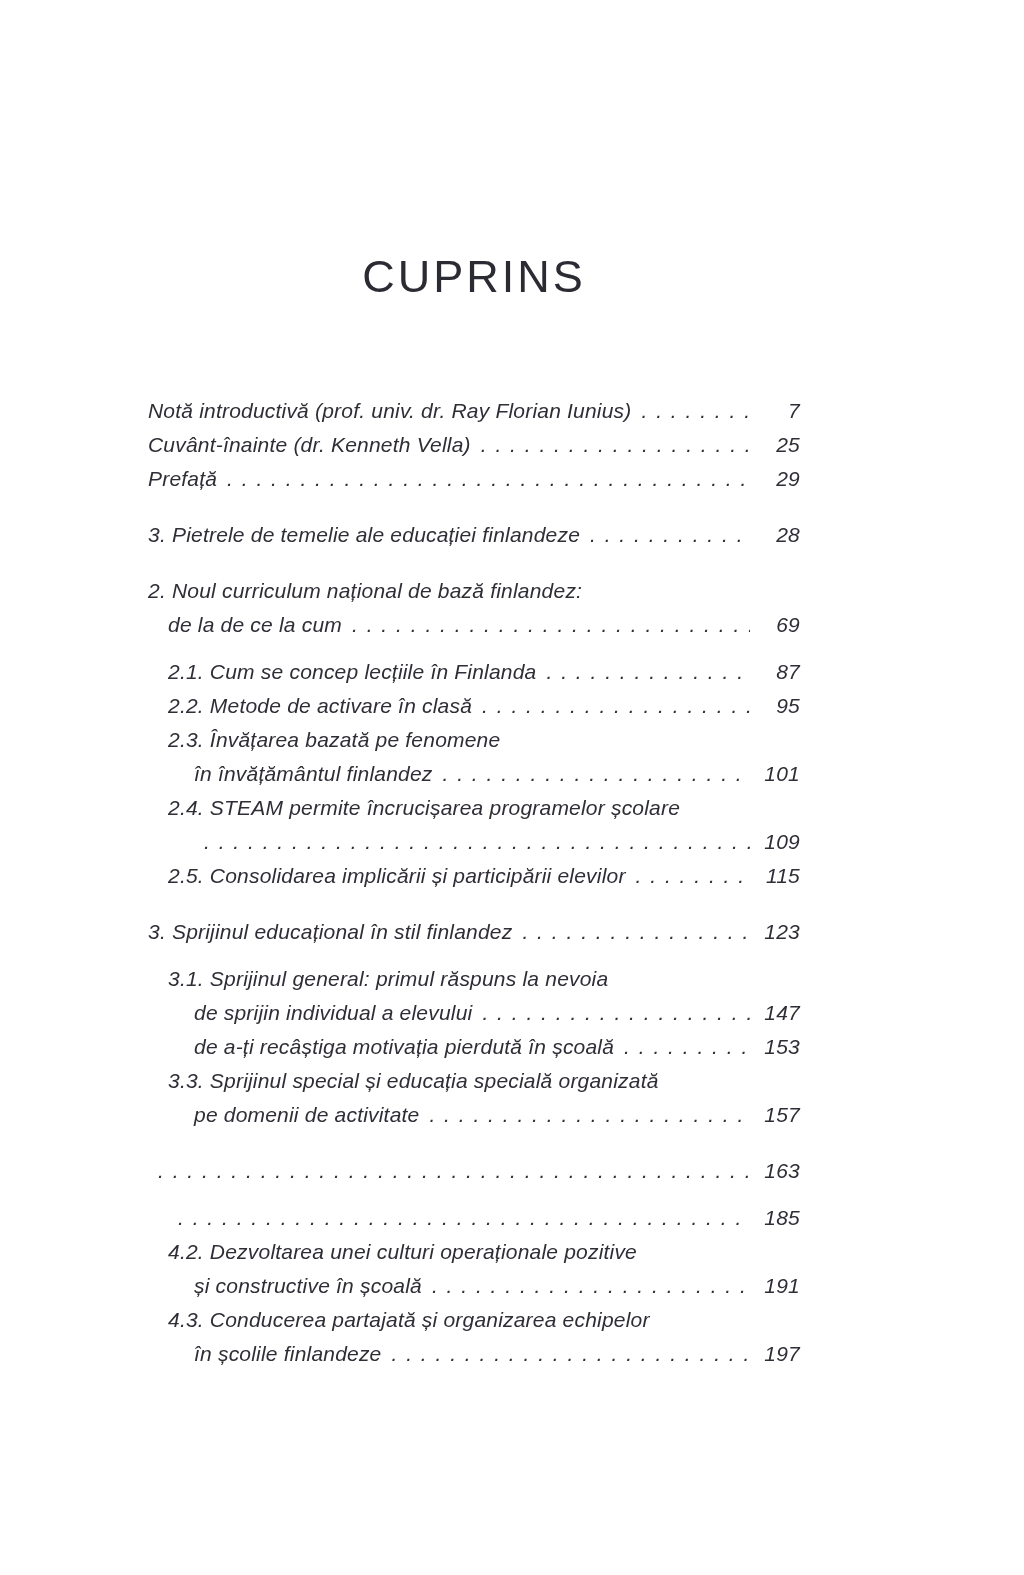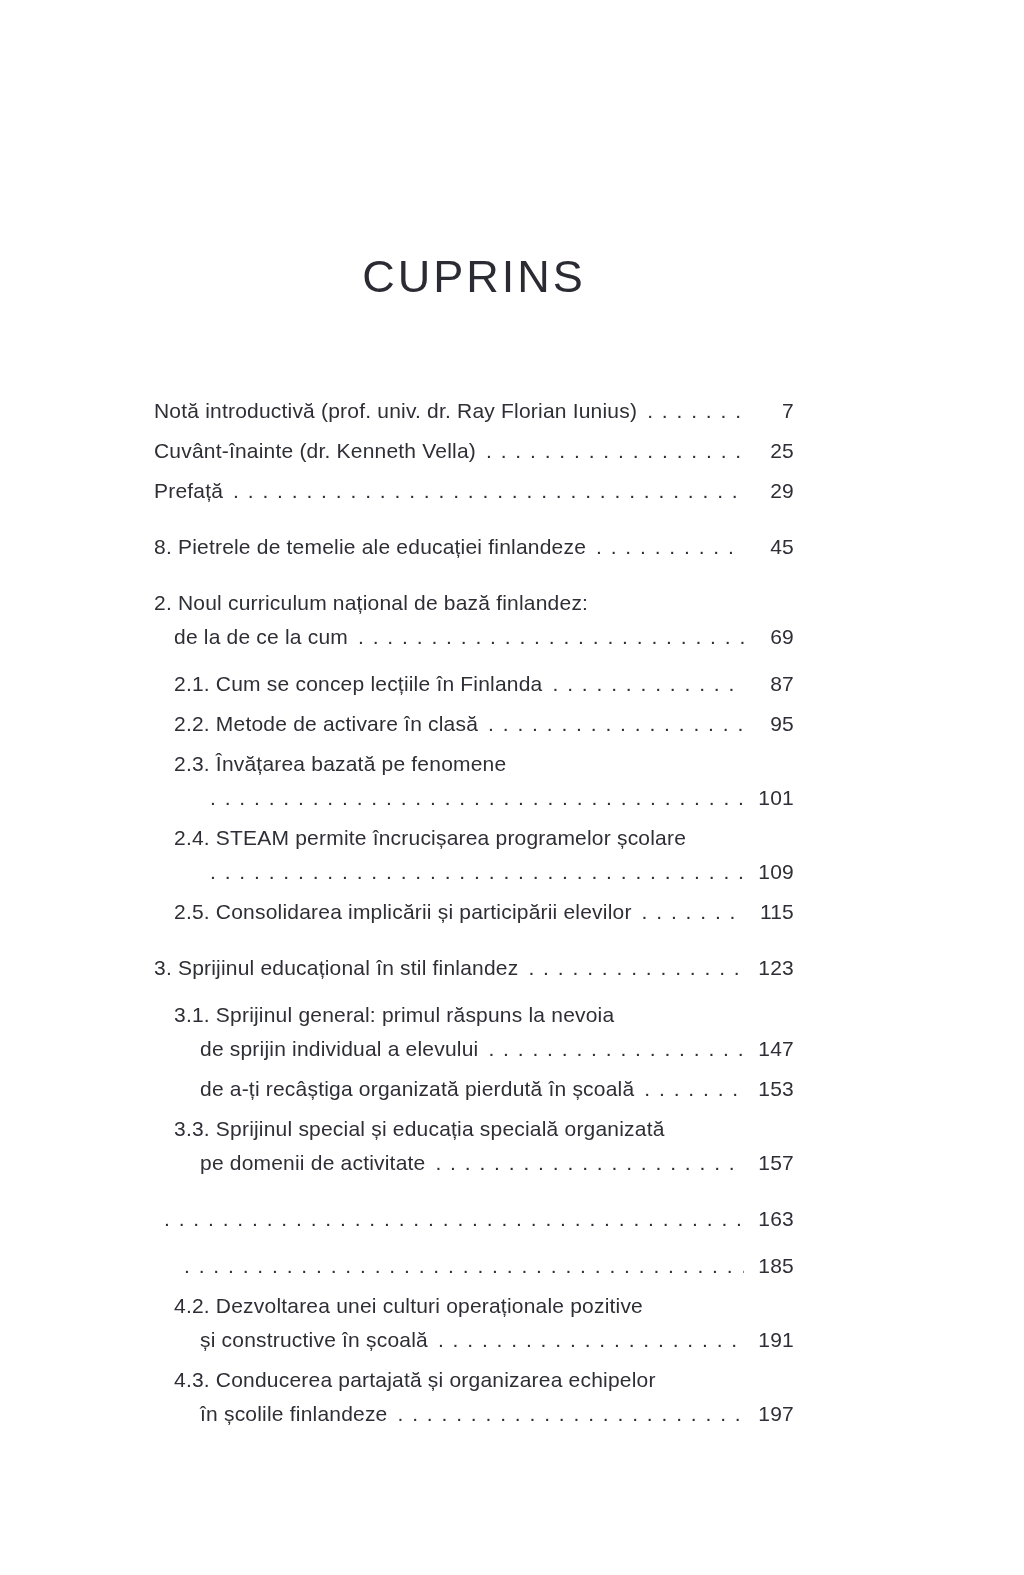--- a/index.html
+++ b/index.html
@@ -23,21 +23,21 @@
   .title {
     margin: 0 0 90px 0;
     text-align: center;
     font-size: 45px;
     font-weight: 400;
     letter-spacing: 3px;
     line-height: 54px;
     color: #2b2b33;
   }
   .entries { width: 100%; }
-  .entry { margin: 6px; }
+  .entry { margin: 0; font-style: italic; }
   .entry.space-small { margin-top: 13px; }
   .entry.space-large { margin-top: 22px; }
   .entry.level-1 { padding-left: 20px; }
   .line {
     font-size: 21px;
     line-height: 34px;
     letter-spacing: 0.2px;
     white-space: nowrap;
   }
   .entry.level-0 .line.cont { padding-left: 20px; justify-content: flex-end; }
@@ -84,23 +84,23 @@
       </div>
       <div class="entry level-0 space-none">
         <div class="line leader">
           <span class="txt">Prefață</span>
           <span class="dots">. . . . . . . . . . . . . . . . . . . . . . . . . . . . . . . . . . . . . . . . . . . . . . . . . . . . . . . . . . . . . . . . . . . . . . . . . . . . . . . . . . . . . . . . . . . . . . . . . . . . . . . . . . . . . . . . . . . . . . . . . . . . . . . . . . . . . . . . . . . . </span>
           <span class="page-num">29</span>
         </div>
       </div>
       <div class="entry level-0 space-large">
         <div class="line leader">
-          <span class="txt">8. Pietrele de temelie ale educației finlandeze</span>
-          <span class="dots">. . . . . . . . . . . . . . . . . . . . . . . . . . . . . . . . . . . . . . . . . . . . . . . . . . . . . . . . . . . . . . . . . . . . . . . . . . . . . . . . . . . . . . . . . . . . . . . . . . . . . . . . . . . . . . . . . . . . . . . . . . . . . . . . . . . . . . . . . . . . </span>
-          <span class="page-num">45</span>
+          <span class="txt">3. Pietrele de temelie ale educației finlandeze</span>
+          <span class="dots">. . . . . . . . . . . . . . . . . . . . . . . . . . . . . . . . . . . . . . . . . . . . . . . . . . . . . . . . . . . . . . . . . . . . . . . . . . . . . . . . . . . . . . . . . . . . . . . . . . . . . . . . . . . . . . . . . . . . . . . . . . . . . . . . . . . . . . . . . . . . </span>
+          <span class="page-num">28</span>
         </div>
       </div>
       <div class="entry level-0 space-large">
         <div class="line"><span class="txt">2. Noul curriculum național de bază finlandez:</span></div>
         <div class="line cont leader">
           <span class="txt">de la de ce la cum</span>
           <span class="dots">. . . . . . . . . . . . . . . . . . . . . . . . . . . . . . . . . . . . . . . . . . . . . . . . . . . . . . . . . . . . . . . . . . . . . . . . . . . . . . . . . . . . . . . . . . . . . . . . . . . . . . . . . . . . . . . . . . . . . . . . . . . . . . . . . . . . . . . . . . . . </span>
           <span class="page-num">69</span>
         </div>
       </div>
@@ -114,20 +114,21 @@
       <div class="entry level-1 space-none">
         <div class="line leader">
           <span class="txt">2.2. Metode de activare în clasă</span>
           <span class="dots">. . . . . . . . . . . . . . . . . . . . . . . . . . . . . . . . . . . . . . . . . . . . . . . . . . . . . . . . . . . . . . . . . . . . . . . . . . . . . . . . . . . . . . . . . . . . . . . . . . . . . . . . . . . . . . . . . . . . . . . . . . . . . . . . . . . . . . . . . . . . </span>
           <span class="page-num">95</span>
         </div>
       </div>
       <div class="entry level-1 space-none">
         <div class="line"><span class="txt">2.3. Învățarea bazată pe fenomene</span></div>
         <div class="line cont leader">
+          <span class="txt">în învățământul finlandez</span>
           <span class="dots">. . . . . . . . . . . . . . . . . . . . . . . . . . . . . . . . . . . . . . . . . . . . . . . . . . . . . . . . . . . . . . . . . . . . . . . . . . . . . . . . . . . . . . . . . . . . . . . . . . . . . . . . . . . . . . . . . . . . . . . . . . . . . . . . . . . . . . . . . . . . </span>
           <span class="page-num">101</span>
         </div>
       </div>
       <div class="entry level-1 space-none">
         <div class="line"><span class="txt">2.4. STEAM permite încrucișarea programelor școlare</span></div>
         <div class="line cont leader">
           <span class="dots">. . . . . . . . . . . . . . . . . . . . . . . . . . . . . . . . . . . . . . . . . . . . . . . . . . . . . . . . . . . . . . . . . . . . . . . . . . . . . . . . . . . . . . . . . . . . . . . . . . . . . . . . . . . . . . . . . . . . . . . . . . . . . . . . . . . . . . . . . . . . </span>
           <span class="page-num">109</span>
         </div>
@@ -149,21 +150,21 @@
       <div class="entry level-1 space-small">
         <div class="line"><span class="txt">3.1.  Sprijinul general: primul răspuns la nevoia</span></div>
         <div class="line cont leader">
           <span class="txt">de sprijin individual a elevului</span>
           <span class="dots">. . . . . . . . . . . . . . . . . . . . . . . . . . . . . . . . . . . . . . . . . . . . . . . . . . . . . . . . . . . . . . . . . . . . . . . . . . . . . . . . . . . . . . . . . . . . . . . . . . . . . . . . . . . . . . . . . . . . . . . . . . . . . . . . . . . . . . . . . . . . </span>
           <span class="page-num">147</span>
         </div>
       </div>
       <div class="entry level-1 space-none">
         <div class="line cont leader">
-          <span class="txt">de a-ți recâștiga organizată pierdută în școală</span>
+          <span class="txt">de a-ți recâștiga motivația pierdută în școală</span>
           <span class="dots">. . . . . . . . . . . . . . . . . . . . . . . . . . . . . . . . . . . . . . . . . . . . . . . . . . . . . . . . . . . . . . . . . . . . . . . . . . . . . . . . . . . . . . . . . . . . . . . . . . . . . . . . . . . . . . . . . . . . . . . . . . . . . . . . . . . . . . . . . . . . </span>
           <span class="page-num">153</span>
         </div>
       </div>
       <div class="entry level-1 space-none">
         <div class="line"><span class="txt">3.3. Sprijinul special și educația specială organizată</span></div>
         <div class="line cont leader">
           <span class="txt">pe domenii de activitate</span>
           <span class="dots">. . . . . . . . . . . . . . . . . . . . . . . . . . . . . . . . . . . . . . . . . . . . . . . . . . . . . . . . . . . . . . . . . . . . . . . . . . . . . . . . . . . . . . . . . . . . . . . . . . . . . . . . . . . . . . . . . . . . . . . . . . . . . . . . . . . . . . . . . . . . </span>
           <span class="page-num">157</span>

